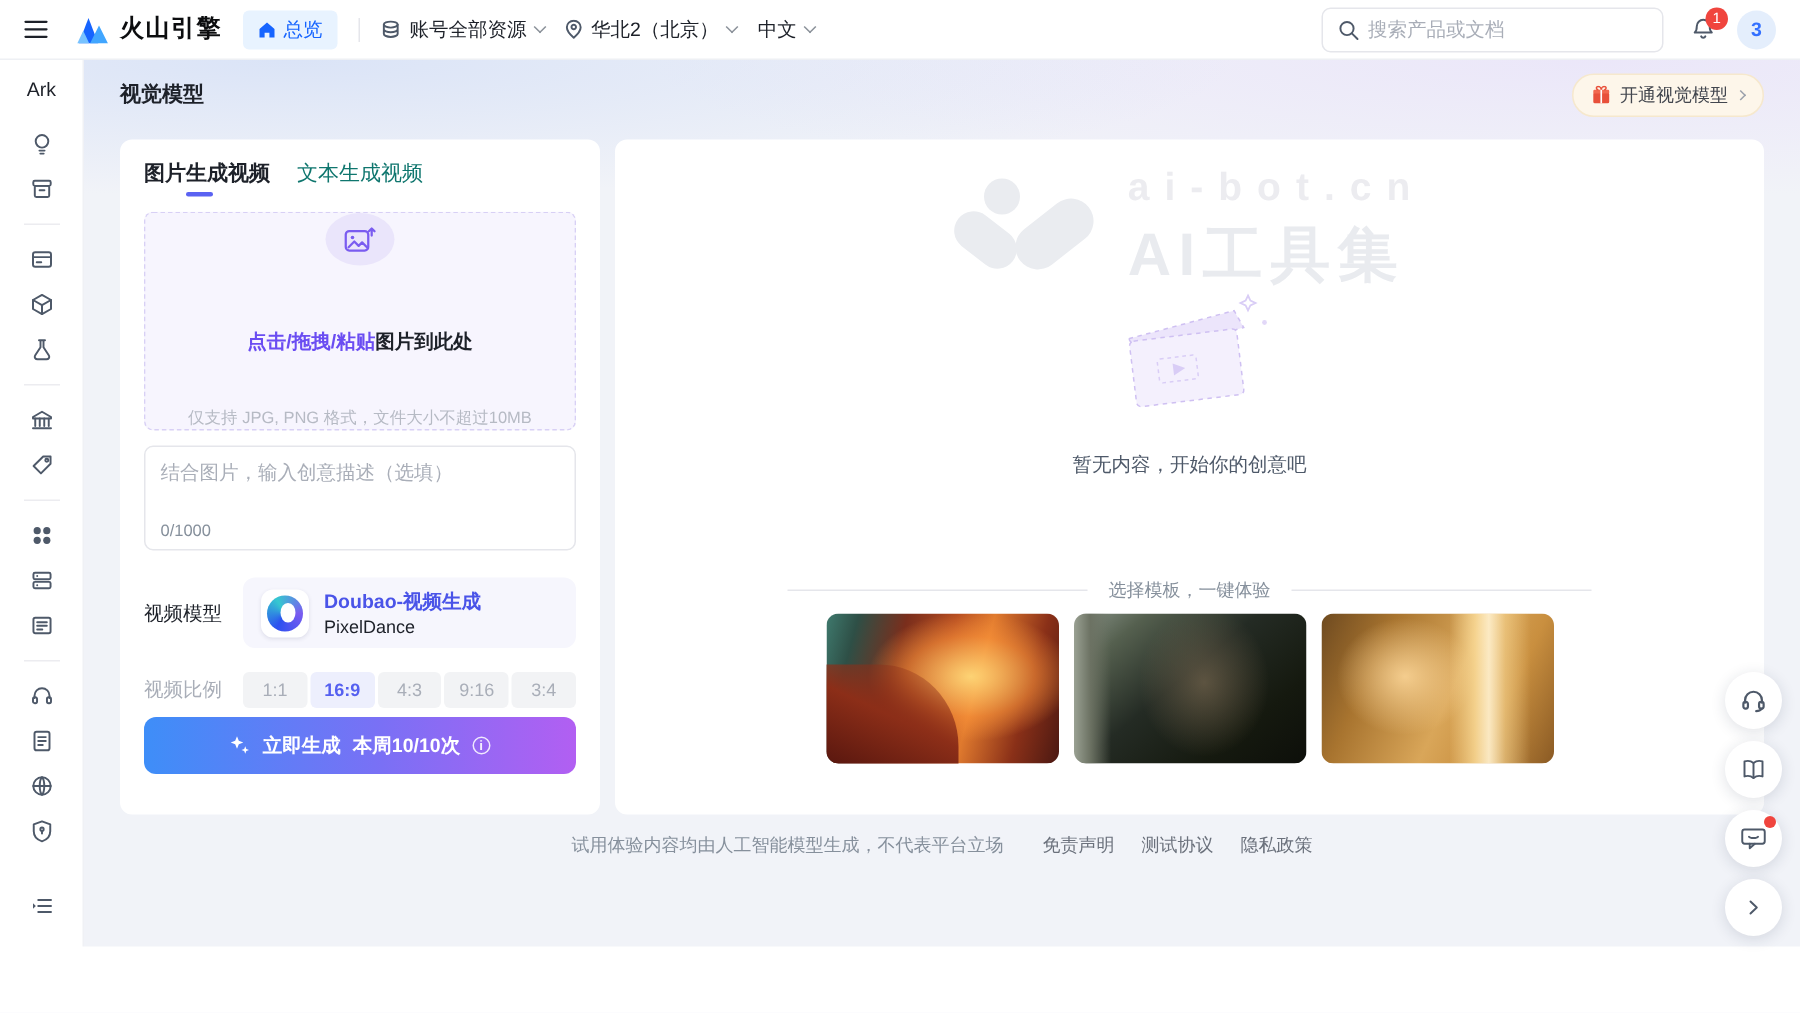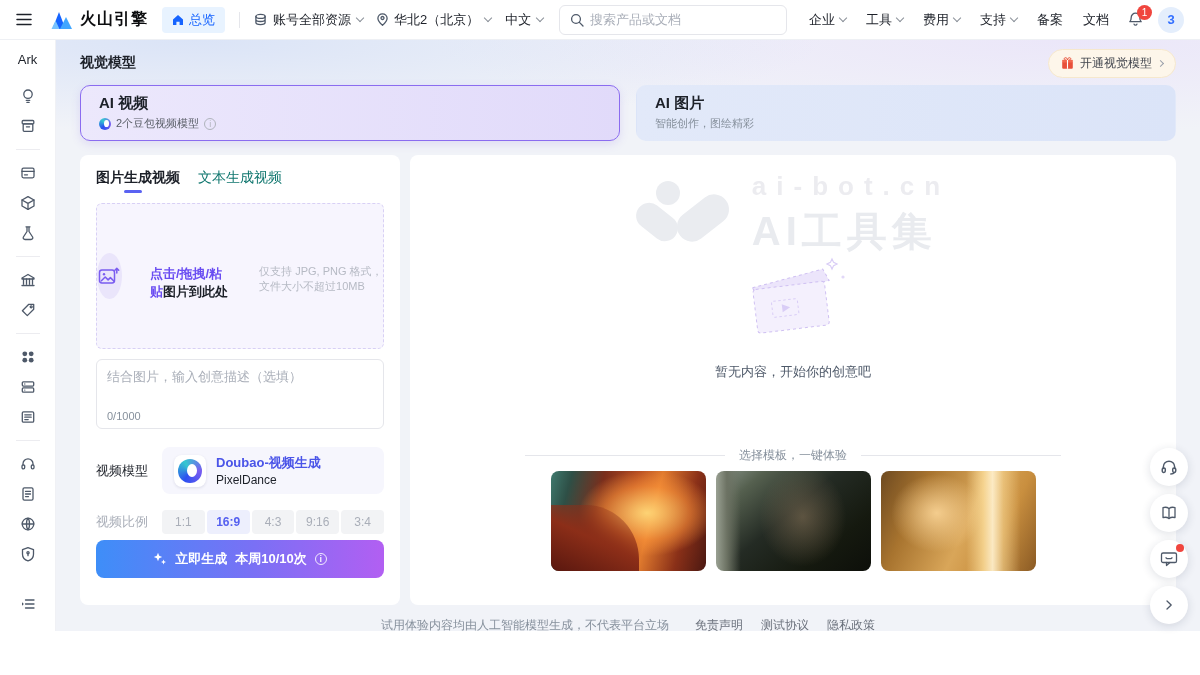--- a/index.html
+++ b/index.html
@@ -61,21 +61,21 @@
   .notice { display:flex; align-items:center; gap:7px; margin-top:12px; background:rgba(255,255,255,.65); border-radius:6px; padding:5px 10px; font-size:12px; color:#4e5969; }
 
   .content { display:flex; gap:10px; margin-top:14px; height:450px; }
 
   
   .left-panel { width:320px; background:#fff; border-radius:8px; padding:14px 16px; flex:none; }
   .tabs { display:flex; gap:18px; align-items:baseline; }
   .tab { font-size:14px; color:#0f766e; cursor:pointer; padding-bottom:6px; position:relative; }
   .tab.active { font-weight:bold; color:#1d2129; }
   .tab.active::after { content:""; position:absolute; left:28px; bottom:0; width:18px; height:3px; border-radius:2px; background:#5a62f2; }
-  .upload { margin-top:10px; height:146px; background:#f7f5fe; border:1px dashed #d8d0f5; border-radius:6px; display:flex; align-items:center; justify-content:center; cursor:pointer;gap:28px; }
+  .upload { margin-top:10px; height:146px; background:#f7f5fe; border:1px dashed #d8d0f5; border-radius:6px; display:flex; flex-direction:column; align-items:center; justify-content:center; cursor:pointer;gap:28px; }
   .up-circle { width:46px; height:46px; border-radius:50%; background:#eae5fb; display:flex; align-items:center; justify-content:center; }
   .up-title { margin-top:14px; font-size:13px; font-weight:bold; color:#1d2129; }
   .up-title .hl { color:#6a4df2; }
   .up-hint { margin-top:6px; font-size:11px; color:#b6bac4; }
   .prompt { margin-top:10px; border:1px solid #e5e6eb; border-radius:6px; height:70px; padding:8px 10px 6px; display:flex; flex-direction:column; background:#fff; }
   .prompt textarea { border:none; outline:none; resize:none; flex:1; font-size:13px; font-family:"Liberation Sans", sans-serif; color:#1d2129; background:transparent; }
   .prompt textarea::placeholder { color:#a9aeb8; }
   .counter { font-size:11px; color:#86909c; }
   .model-row { display:flex; align-items:center; gap:12px; margin-top:18px; }
   .row-label { font-size:13px; color:#1d2129; width:54px; flex:none; }
@@ -176,44 +176,20 @@
       <span>中文</span>
       <i class="caret"></i>
     </div>
     <div class="search">
       <svg width="14" height="14" viewBox="0 0 14 14" class="sicon">
           <circle cx="6" cy="6" r="4.4"></circle>
           <path d="M9.4 9.4 13 13"></path>
         </svg>
       <input placeholder="搜索产品或文档" style="">
     </div>
-    <nav class="menu">
-      <div class="menu-item">
-          <span>企业</span>
-          <i class="caret"></i>
-        </div>
-      <div class="menu-item">
-          <span>工具</span>
-          <i class="caret"></i>
-        </div>
-      <div class="menu-item">
-          <span>费用</span>
-          <i class="caret"></i>
-        </div>
-      <div class="menu-item">
-          <span>支持</span>
-          <i class="caret"></i>
-        </div>
-      <div class="menu-item">
-          <span>备案</span>
-        </div>
-      <div class="menu-item">
-          <span>文档</span>
-        </div>
-    </nav>
     <div class="bell">
       <svg width="17" height="17" viewBox="0 0 17 17" class="sicon">
           <path d="M8.5 2.2a4.3 4.3 0 0 0-4.3 4.3c0 3-1.4 4.2-1.4 4.2h11.4s-1.4-1.2-1.4-4.2A4.3 4.3 0 0 0 8.5 2.2Z"></path>
           <path d="M7.1 13.2a1.5 1.5 0 0 0 2.8 0"></path>
         </svg>
       <span class="badge">1</span>
     </div>
     <div class="avatar">
         <span>3</span>
       </div>
@@ -330,34 +306,20 @@
             <rect x="1.2" y="4.6" width="10.6" height="7.2" rx="1" fill="#e8503a"></rect>
             <rect x="1.2" y="2.8" width="10.6" height="2.6" rx=".8" fill="#f2684f"></rect>
             <path d="M6.5 2.8v9" stroke="#fff" stroke-width="1.1"></path>
             <path d="M4.6 2.8C3 2.8 2.7.7 4.5.7c1 0 2 1 2 2.1M8.4 2.8c1.6 0 1.9-2.1.1-2.1-1 0-2 1-2 2.1" stroke="#e8503a" fill="none" stroke-width="1"></path>
           </svg>
         <span>开通视觉模型</span>
         <i class="open-arr"></i>
       </button>
     </div>
 
-    <div class="cards">
-      <div class="card card-video">
-        <div class="card-title">AI 视频</div>
-        <div class="card-sub">
-          <span class="doubao mini-doubao"></span>
-          <span>2个豆包视频模型</span>
-          <span class="info"></span>
-        </div>
-      </div>
-      <div class="card card-image">
-        <div class="card-title">AI 图片</div>
-        <div class="card-sub gray">智能创作，图绘精彩</div>
-      </div>
-    </div>
 
 
     <div class="content">
 
       <section class="left-panel">
         <div class="tabs">
           <div class="tab active">图片生成视频</div>
           <div class="tab">文本生成视频</div>
         </div>
         <div class="upload">

